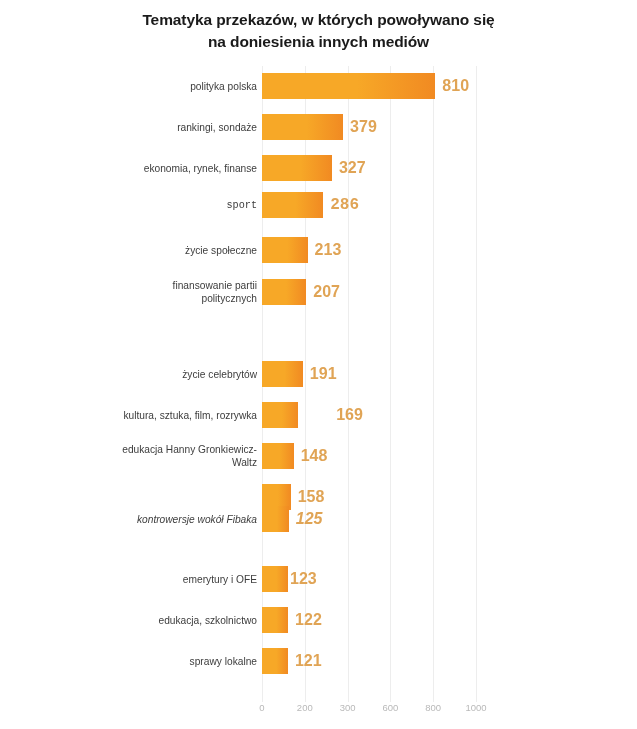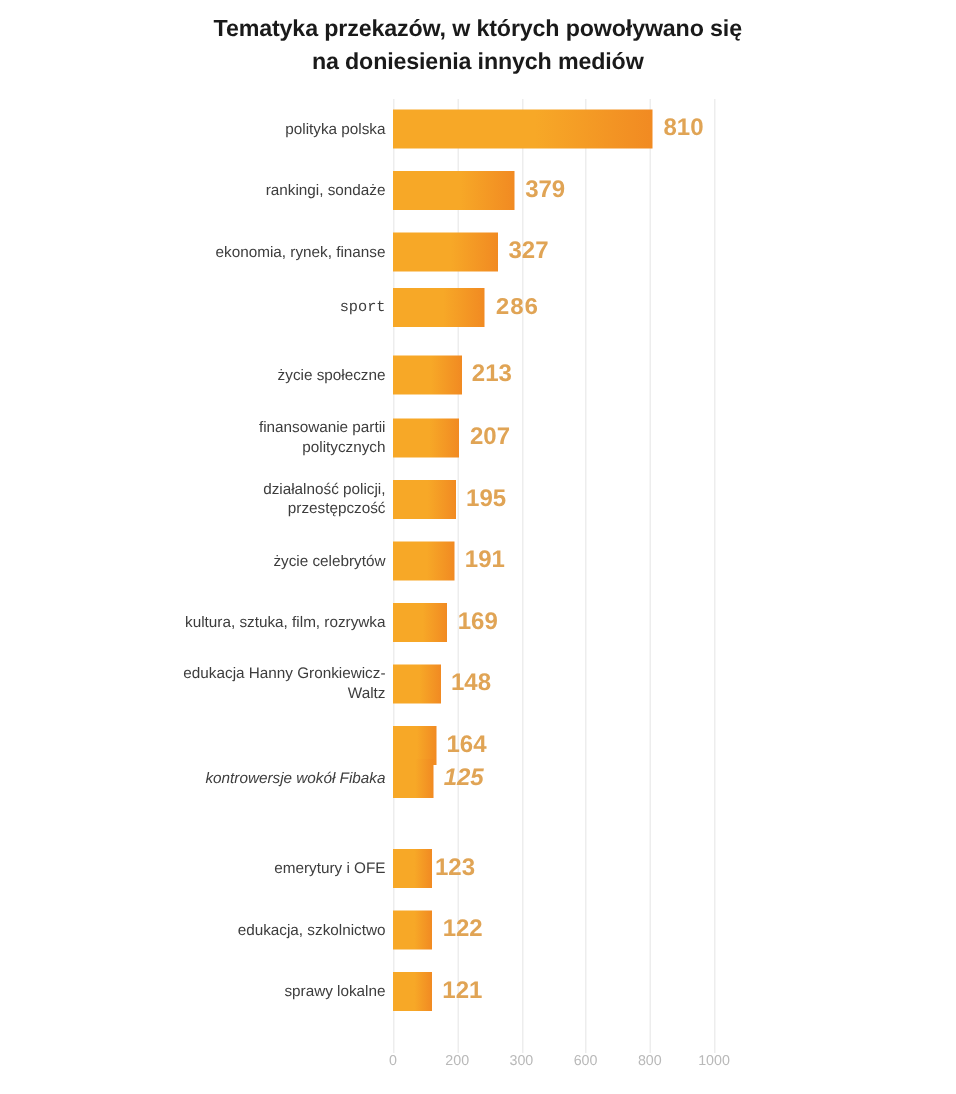--- a/index.html
+++ b/index.html
@@ -168,45 +168,39 @@
         <div class="cat-label">życie społeczne</div>
         <div class="bar" style="width: 45.582px;"></div>
         <div class="bar-value" style="left: 314.582px;">213</div>
       </div>
       <div class="row" style="top: 205.5px;">
         <div class="cat-label">finansowanie partii
 politycznych</div>
         <div class="bar" style="width: 44.298px;"></div>
         <div class="bar-value" style="left: 313.298px;">207</div>
       </div>
-      <div class="row" style="top: 246.6px;">
-        <div class="cat-label">działalność policji,
-przestępczość</div>
-        <div class="bar" style="width: 41.73px;"></div>
-        <div class="bar-value" style="left: 310.73px;">195</div>
-      </div>
       <div class="row" style="top: 287.7px;">
         <div class="cat-label">życie celebrytów</div>
         <div class="bar" style="width: 40.874px;"></div>
         <div class="bar-value" style="left: 309.874px;">191</div>
       </div>
       <div class="row" style="top: 328.8px;">
         <div class="cat-label">kultura, sztuka, film, rozrywka</div>
         <div class="bar" style="width: 36.166px;"></div>
-        <div class="bar-value" style="left: 305.166px;">169</div>
+        <div class="bar-value" style="left: 305.166px; padding-left: 31px;">169</div>
       </div>
       <div class="row" style="top: 369.9px;">
         <div class="cat-label">edukacja Hanny Gronkiewicz-
 Waltz</div>
         <div class="bar" style="width: 31.672px;"></div>
         <div class="bar-value" style="left: 300.672px;">148</div>
       </div>
       <div class="row" style="top: 411px;">
         <div class="bar" style="width: 28.676px;"></div>
-        <div class="bar-value" style="left: 297.676px;">164</div>
+        <div class="bar-value" style="left: 297.676px;">158</div>
       </div>
       <div class="row" style="top: 433px; font-style: italic;">
         <div class="cat-label">kontrowersje wokół Fibaka</div>
         <div class="bar" style="width: 26.75px;"></div>
         <div class="bar-value" style="left: 295.75px;">125</div>
       </div>
       <div class="row" style="top: 493.2px;">
         <div class="cat-label">emerytury i OFE</div>
         <div class="bar" style="width: 26.322px;"></div>
         <div class="bar-value" style="left: 290px;">123</div>

